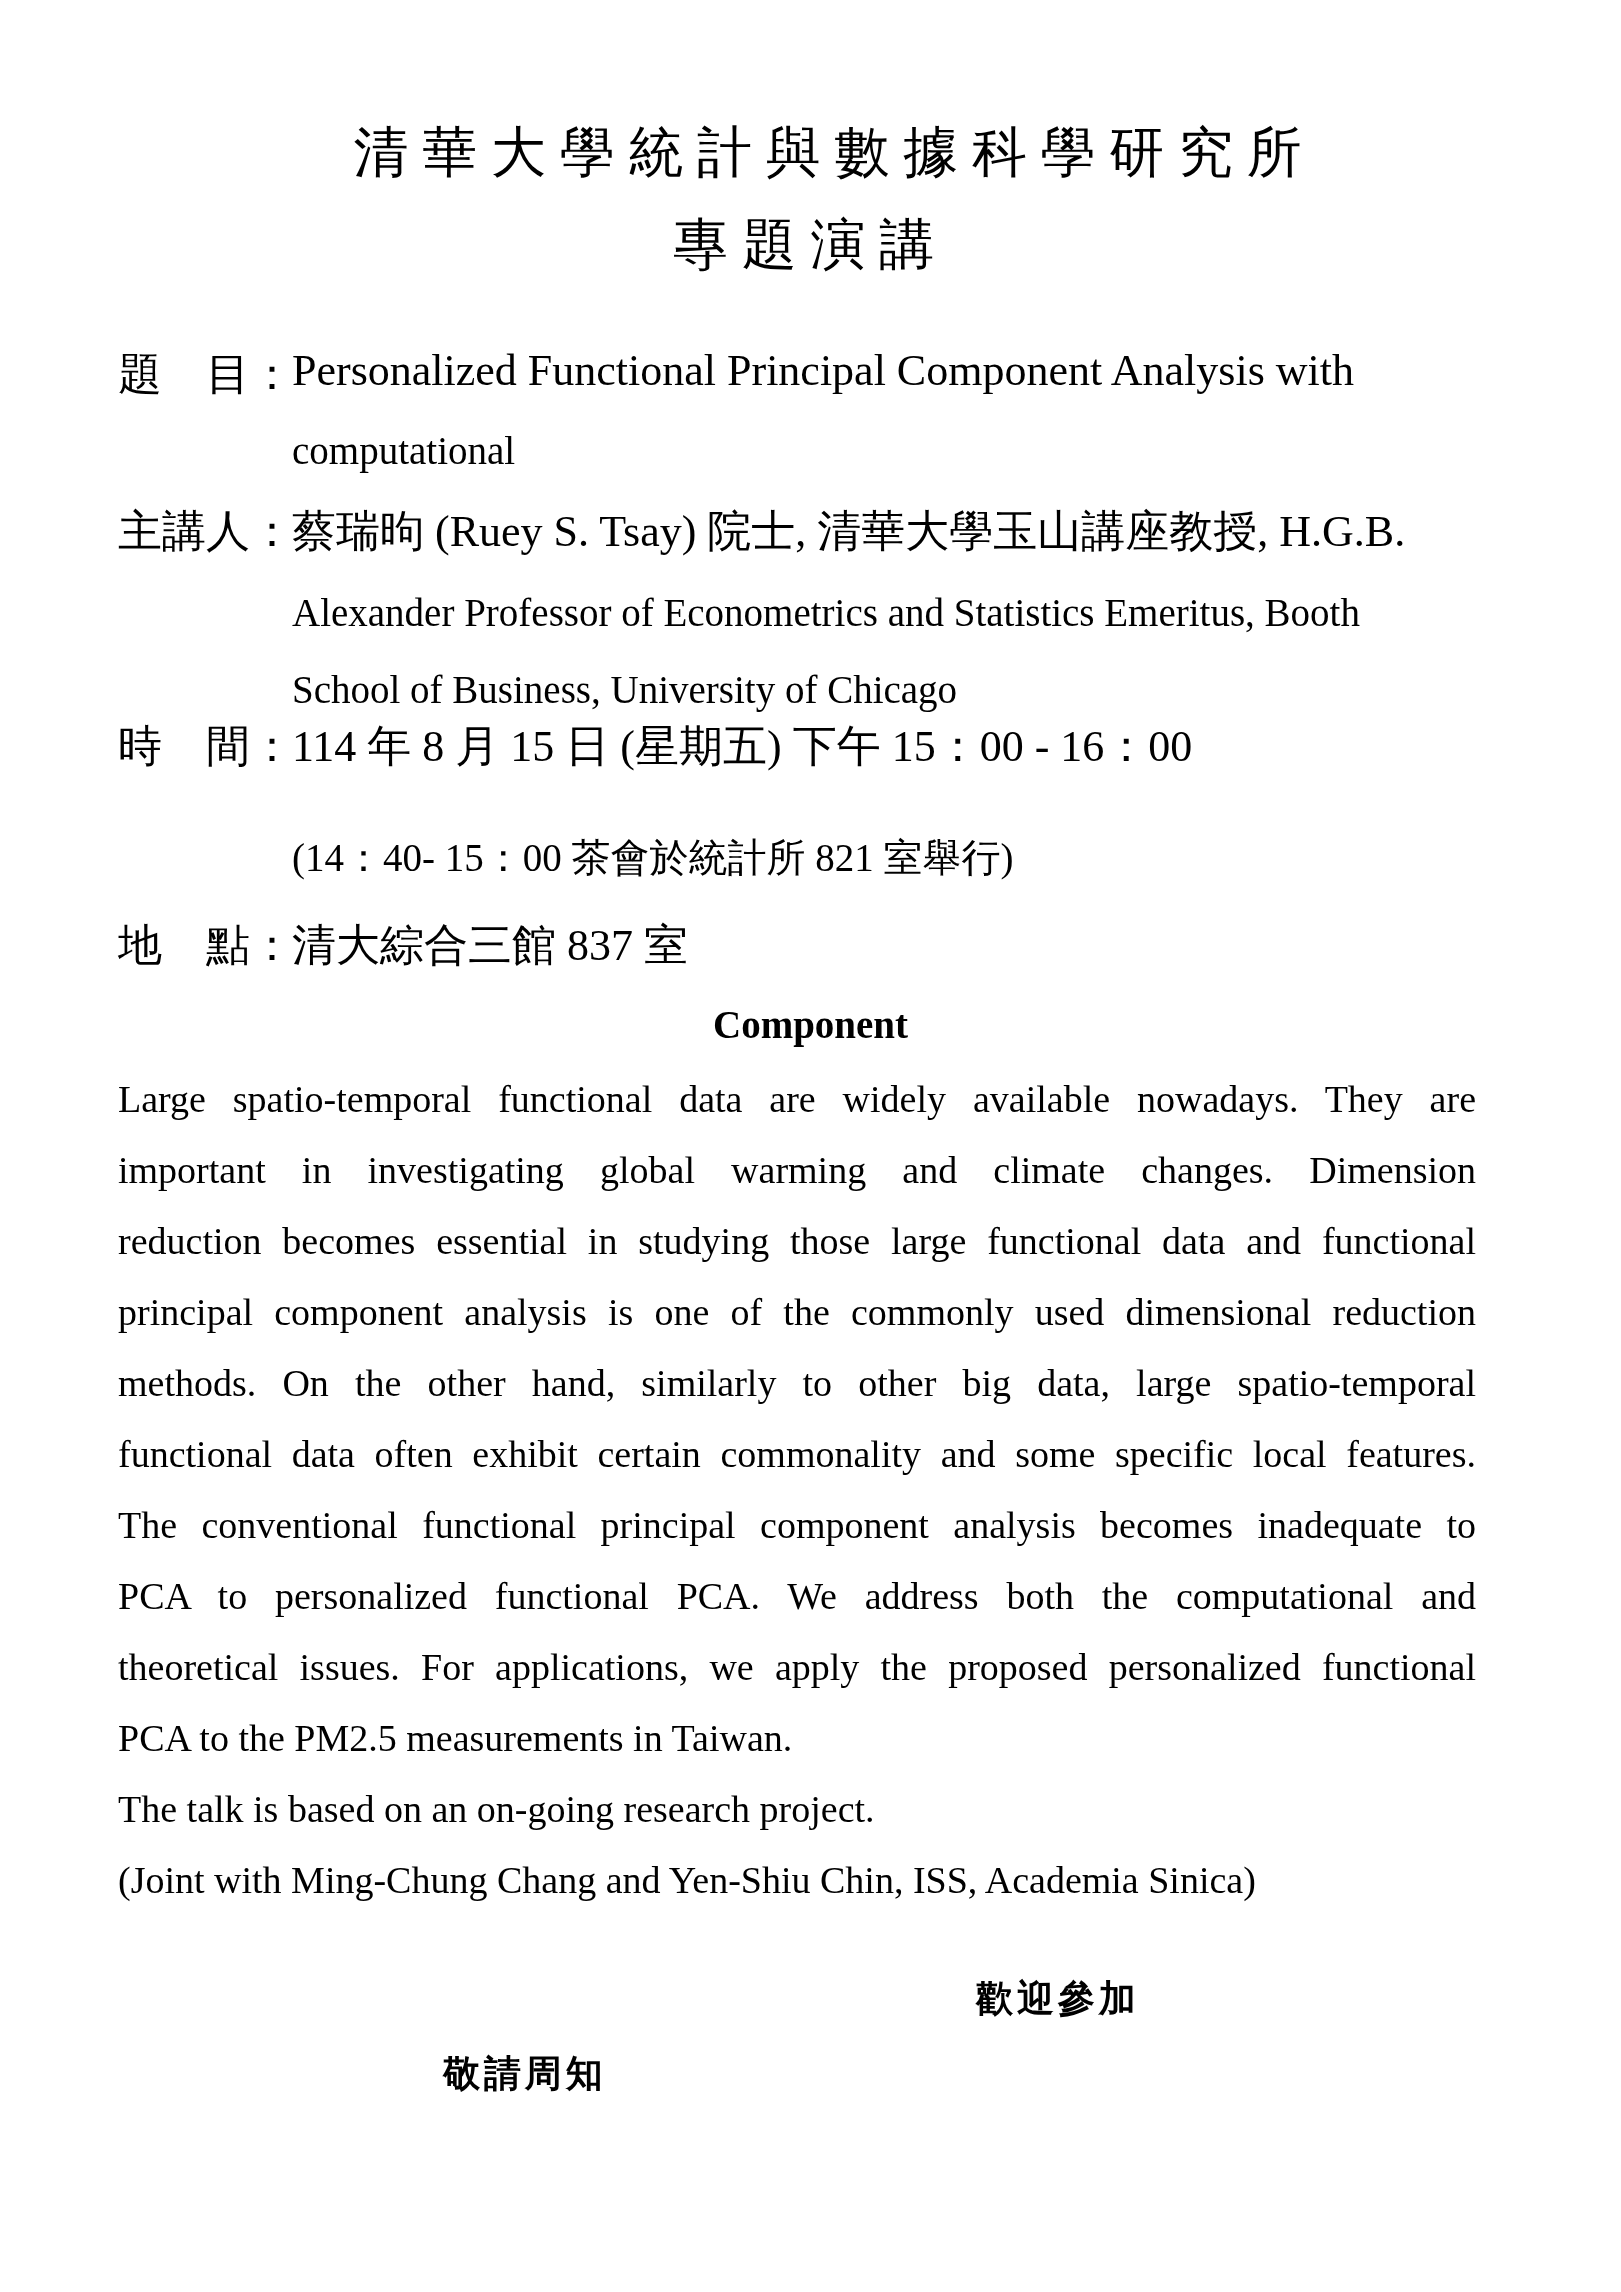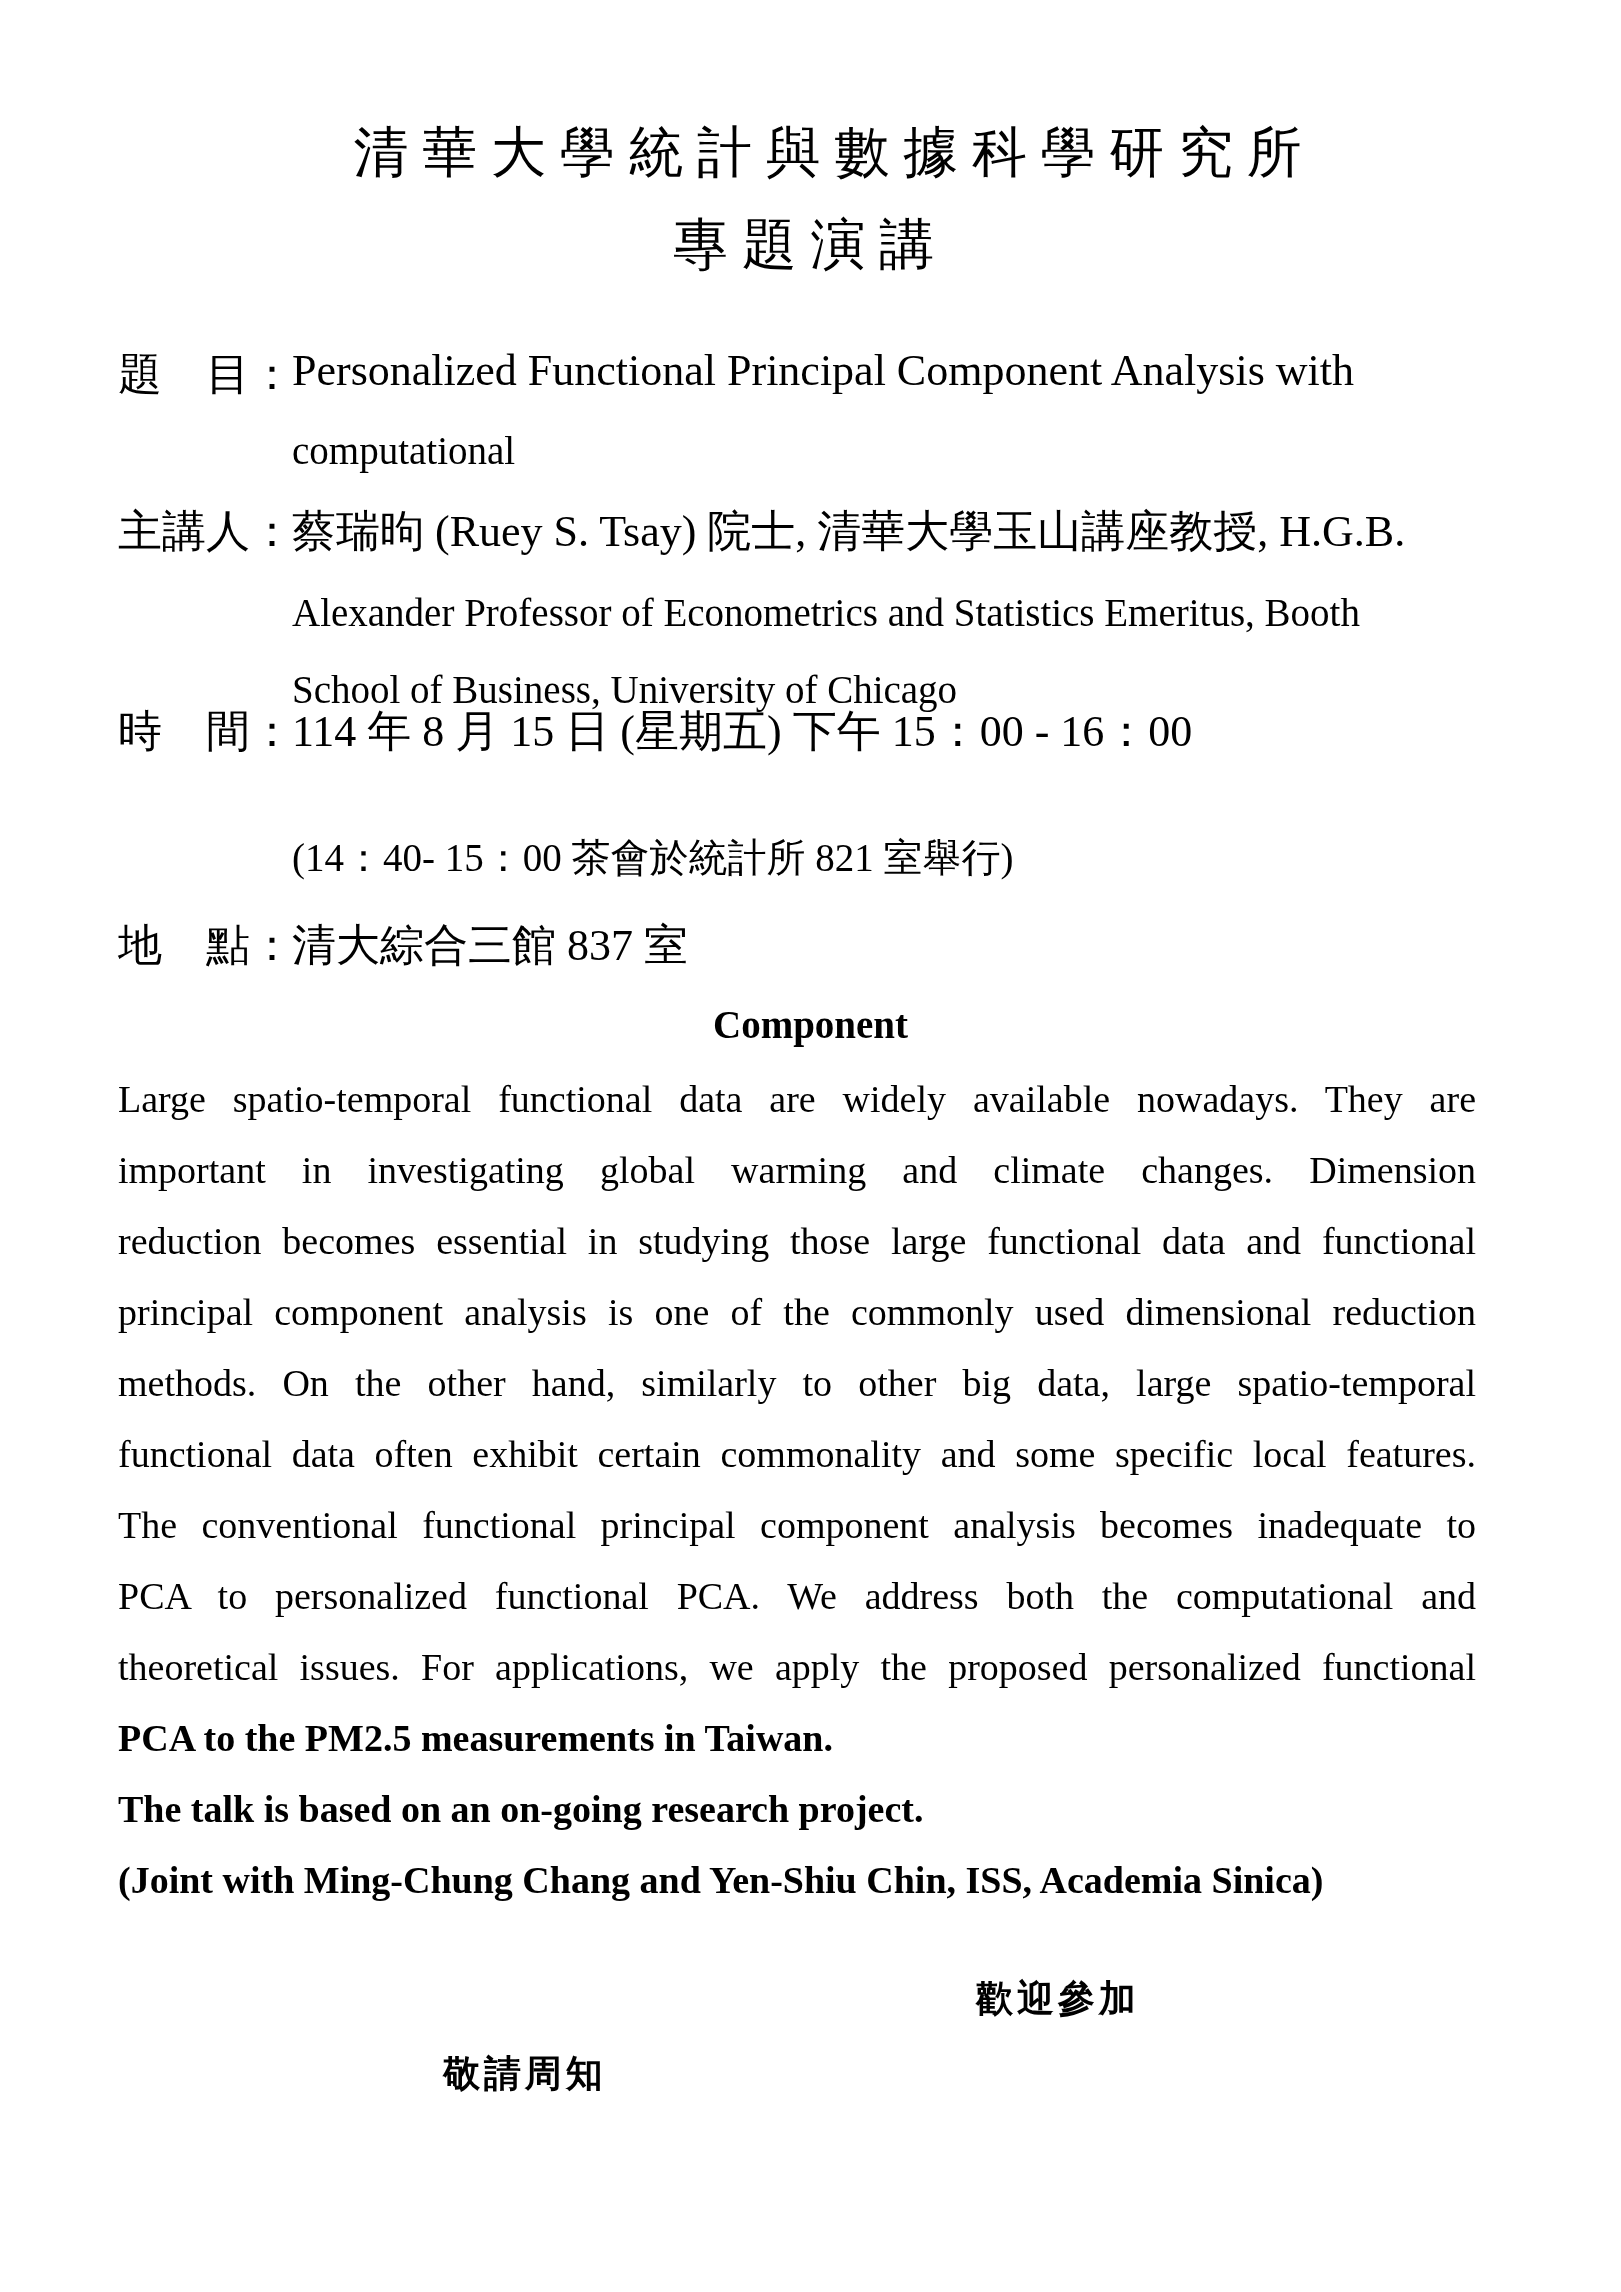--- a/index.html
+++ b/index.html
@@ -7,41 +7,41 @@
          font-family:"Liberation Serif","DejaVu Serif",serif; }
   .abs { position:absolute; }
   .title { left:0; width:1621px; text-align:center; font-size:55px; letter-spacing:13.7px; }
   .row { left:118px; font-size:44px; white-space:nowrap;text-decoration:underline; }
   .lbl { display:inline-block; width:174px; }
   .val { position:absolute; left:292px; white-space:nowrap; }
   .cont { left:292px; font-size:39px; white-space:nowrap; }
   .abstract-h { left:0; width:1621px; text-align:center; font-size:39px; font-weight:bold; }
   .abody { left:118px; width:1358px; font-size:38px; line-height:71px; text-align:justify; text-align-last:justify; }
   .abody .line { display:block; height:71px; }
-  .abody .last { text-align-last:left;font-weight:bold; }
+  .abody .last { text-align-last:left; }
   .sign { font-size:37px; font-weight:bold; letter-spacing:3.9px; }
 </style>
 </head>
 <body>
 
 <div class="abs title" style="top:116px;margin-left:24px;">清華大學統計與數據科學研究所</div>
 <div class="abs title" style="top:208px;">專題演講</div>
 
 <div class="abs row" style="top:345px;">
   <span class="lbl">題　目：</span><span class="val" style="left:174px;">Personalized Functional Principal Component Analysis with</span>
 </div>
 <div class="abs cont" style="top:428px;">computational</div>
 
 <div class="abs row" style="top:502px;">
   <span class="lbl">主講人：</span><span class="val" style="left:174px;">蔡瑞昫 (Ruey S. Tsay) 院士, 清華大學玉山講座教授, H.G.B.</span>
 </div>
 <div class="abs cont" style="top:590px;">Alexander Professor of Econometrics and Statistics Emeritus, Booth</div>
 <div class="abs cont" style="top:667px;">School of Business, University of Chicago</div>
 
-<div class="abs row" style="top:702px;">
+<div class="abs row" style="top:717px;">
   <span class="lbl">時　間：</span><span class="val" style="left:174px;">114 年 8 月 15 日 (星期五) 下午 15：00 - 16：00</span>
 </div>
 <div class="abs cont" style="top:831px;">(14：40- 15：00 茶會於統計所 821 室舉行)</div>
 
 <div class="abs row" style="top:916px;">
   <span class="lbl">地　點：</span><span class="val" style="left:174px;">清大綜合三館 837 室</span>
 </div>
 
 <div class="abs abstract-h" style="top:1002px;">Component</div>
 

